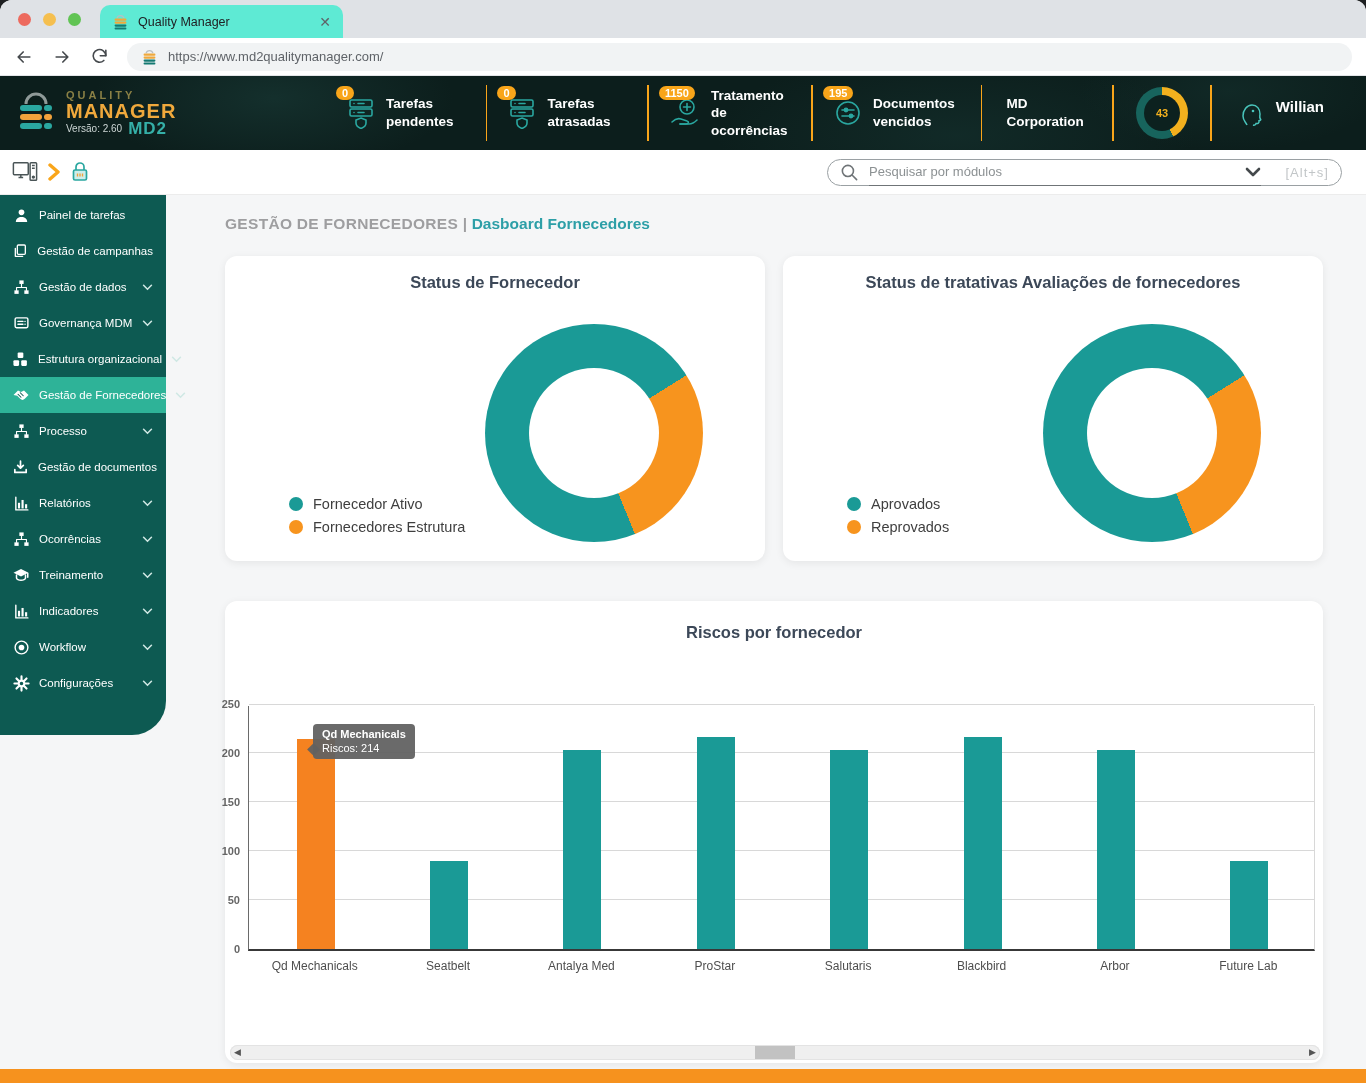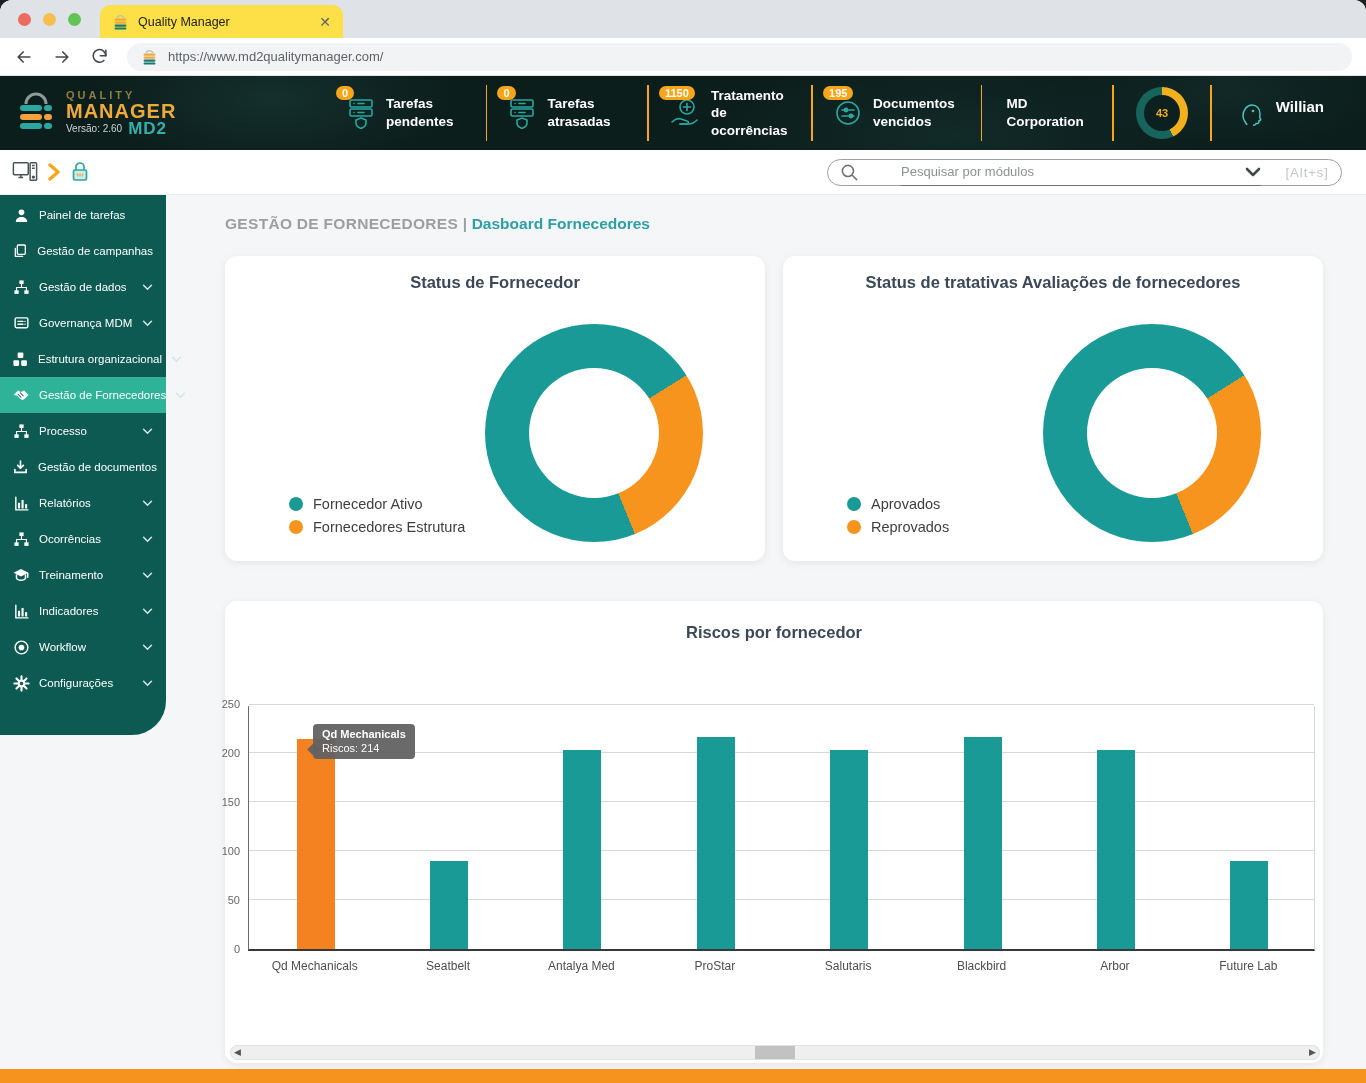--- a/index.html
+++ b/index.html
@@ -4,21 +4,21 @@
 <style>
   * { margin:0; padding:0; box-sizing:border-box; }
   html,body { background:#1e2022; font-family:"Liberation Sans", sans-serif; }
   .window { width:1366px; height:1083px; margin:0 auto; background:#f5f6f7; border-radius:12px 12px 0 0; overflow:hidden; position:relative; }
 
   
   .titlebar { height:38px; background:#dfe2e6; position:relative; }
   .traffic { position:absolute; top:13px; left:18px; display:flex; gap:12px; }
   .dot { width:13px; height:13px; border-radius:50%; }
   .dot.red{background:#ed6a5e;} .dot.yellow{background:#f5bf4f;} .dot.green{background:#61c454;}
-  .tab { position:absolute; left:100px; bottom:0; width:243px; height:33px; background:#fde047; border-radius:10px 10px 0 0; display:flex; align-items:center; padding:0 12px; gap:9px; }
+  .tab { position:absolute; left:100px; bottom:0; width:243px; height:33px; background:#5eead4; border-radius:10px 10px 0 0; display:flex; align-items:center; padding:0 12px; gap:9px; }
   .tab-title { font-size:12.5px; color:#202124; flex:1; white-space:nowrap; overflow:hidden; }
   .tab-close { color:#5f6368; font-size:14px; cursor:default; }
   .urlrow { height:38px; background:#fff; display:flex; align-items:center; padding:0 14px; gap:18px; border-bottom:1px solid #e3e5e8; }
   .navbtn { color:#45494d; display:flex; align-items:center; }
   .urlpill { flex:1; height:28px; background:#f1f3f4; border-radius:14px; display:flex; align-items:center; padding:0 14px; gap:10px; }
   .urltext { font-size:13px; color:#5f6368; }
 
   
   .appheader { height:74px; background:#0c1e1c;
     background-image: radial-gradient(ellipse 300px 120px at 20% 30%, rgba(35,80,75,.35), transparent 60%),
@@ -41,21 +41,21 @@
   .gauge-wrap { padding:0 22px; }
   .gauge { width:52px; height:52px; border-radius:50%; position:relative; }
   .gauge-hole { position:absolute; inset:8px; background:#0c211f; border-radius:50%; display:flex; align-items:center; justify-content:center; color:#f2b01e; font-size:11px; font-weight:bold; }
   .user { display:flex; align-items:flex-start; gap:12px; padding:0 26px; }
   .user-name { color:#fff; font-size:15px; font-weight:bold; }
 
   
   .subheader { height:45px; background:#fff; display:flex; align-items:center; padding:0 12px; border-bottom:1px solid #ececec; }
   .tool-icons { display:flex; align-items:center; gap:8px; }
   .searchbar { margin-left:auto; margin-right:12px; width:515px; height:27px; border:1.5px solid #9aa0a3; border-radius:15px; display:flex; align-items:center; padding:0 12px; gap:10px; }
-  .search-field { flex:1; border-bottom:1px solid #6f7477; display:flex; align-items:center; height:28px;margin-left:32px; }
+  .search-field { flex:1; border-bottom:1px solid #6f7477; display:flex; align-items:center; height:28px; }
   .search-ph { font-size:13px; color:#8c9193; flex:1; }
   .alt-hint { font-size:13px; color:#c2c6c8; letter-spacing:1px;padding-left:15px; }
 
   
   .content { position:relative; height:874px; }
   .sidebar { position:absolute; left:0; top:0; width:166px; height:540px; background:#0d5a52; border-radius:0 0 34px 0; padding-top:2px; z-index:2; }
   .sb-item { height:36px; display:flex; align-items:center; gap:9px; padding:0 13px 0 12px; color:#fff; cursor:pointer; }
   .sb-item.active { background:#2eb398; }
   .sb-label { font-size:11.5px; flex:1; white-space:nowrap; }
   .sb-icon { width:18px; display:flex; justify-content:center; }
@@ -74,21 +74,21 @@
   .legend-dot { width:14px; height:14px; border-radius:50%; }
   .legend-label { font-size:14.5px; color:#3f3f3f; }
   .donut { width:218px; height:218px; border-radius:50%; position:relative; margin-left:auto; margin-right:62px; margin-top:-6px; }
   .donut-hole { position:absolute; inset:44px; background:#fff; border-radius:50%; }
 
   .chart-card { margin-top:40px; height:462px; padding-top:22px; position:relative; }
   .plot-wrap { position:absolute; left:23px; top:105px; }
   .plot { position:relative; width:1067px; height:245px; border-right:1px solid #d8d8d8; border-left:1px solid #6a6a6a; border-bottom:2px solid #383838; background:#fff; }
   .gridline { position:absolute; left:0; right:0; height:1px; background:#d8d8d8; }
   .bar { position:absolute; bottom:0; width:38px; }
-  .ytick { position:absolute; right:1074px; transform:translateY(50%); font-size:11px; color:#666; white-space:nowrap; }
+  .ytick { position:absolute; right:1074px; transform:translateY(50%); font-size:11px; color:#666; white-space:nowrap;font-weight:bold; }
   .xlabels { position:relative; width:1067px; height:20px; margin-top:8px; }
   .xlabel { position:absolute; text-align:center; font-size:12px; color:#4e4e4e; white-space:nowrap; }
   .tooltip { position:absolute; left:64px; top:18px; background:rgba(97,97,97,.94); border-radius:4px; padding:4px 9px 5px; color:#fff; z-index:3; }
   .tooltip .tt1 { font-size:11px; font-weight:bold; white-space:nowrap; }
   .tooltip .tt2 { font-size:11px; margin-top:2px; white-space:nowrap; }
   .tooltip::before { content:""; position:absolute; left:-4px; bottom:5px; width:9px; height:9px; background:rgba(97,97,97,.94); transform:rotate(45deg); }
   .hscroll { position:absolute; left:5px; right:3px; bottom:3px; height:15px; background:#efefef; border-radius:8px; display:flex; align-items:center; padding:0 4px; box-shadow:inset 0 0 0 1px #e3e3e3; }
   .hs-arrow { color:#555; font-size:9px; line-height:1; }
   .hs-track { flex:1; position:relative; height:100%; }
   .hs-thumb { position:absolute; left:calc(50% - 20px); top:1px; width:40px; height:13px; background:#c2c2c2; }

